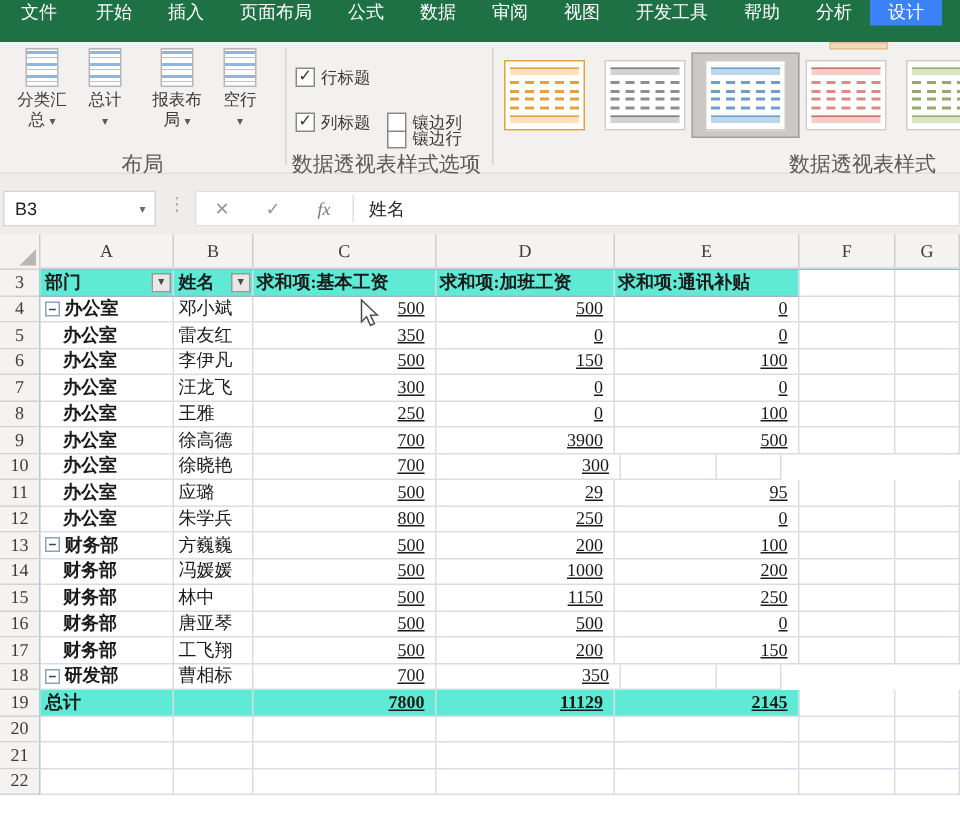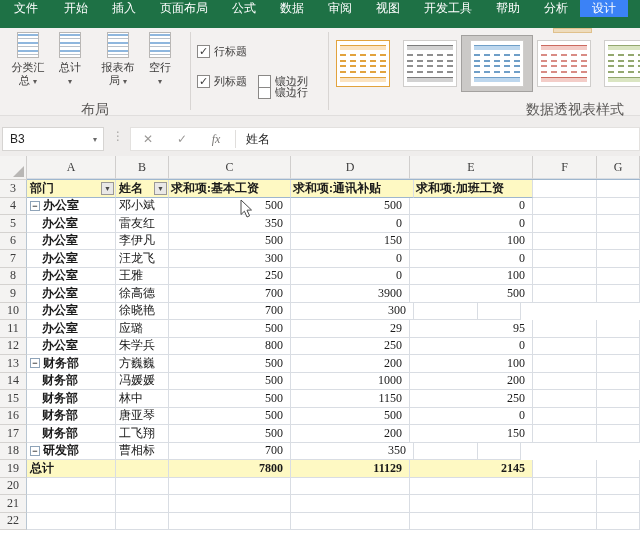--- a/index.html
+++ b/index.html
@@ -79,23 +79,23 @@
   .corner { position:relative; }
   .corner:after { content:""; position:absolute; right:2px; bottom:2px;
     border-left:11px solid transparent; border-bottom:11px solid #b9b7b5; }
   .row { display:flex; height:17.5px; }
   .c { border-right:1px solid #d9dde3; border-bottom:1px solid #d9dde3;
     overflow:hidden; white-space:nowrap; display:flex; align-items:center; }
   .rn { width:27px; background:#f4f3f2; justify-content:center; color:#3c3c3c;
     border-right:1px solid #b9c6d2; border-bottom:1px solid #d4d2d0; }
   .ca { width:89px; } .cb { width:53px; } .cc { width:122px; }
   .cd { width:119px; } .ce { width:123px; } .cf { width:64px; } .cg { width:43px; }
-  .pvh { background:#fef9c3; }
+  .pvh { background:#5eead4; }
   .bold { font-weight:bold; }
-  .num { justify-content:flex-end; padding-right:7px; }
+  .num { justify-content:flex-end; padding-right:7px;text-decoration:underline; }
   .lft { padding-left:2px; }
   .dept { padding-left:3px; }
   .ind { padding-left:15px; }
   .collapse { width:10px; height:10px; border:1px solid #8ea3b8; background:#fff;
     font-size:9px; line-height:8px; text-align:center; color:#444; margin-right:3px;
     font-family:"Liberation Sans","DejaVu Sans",sans-serif; flex:none; }
   .filterbtn { margin-left:auto; width:13px; height:13px; background:#e9e8e7;
     border:1px solid #9a9896; color:#4a4a4a; font-size:7px; line-height:11px;
     text-align:center; flex:none; margin-right:1px;
     font-family:"Liberation Sans","DejaVu Sans",sans-serif; }
@@ -161,20 +161,21 @@
       <span>镶边行</span>
     </div>
     <div class="chk" style="left:197px;top:46px;">
       <span class="box">✓</span>
       <span>列标题</span>
     </div>
     <div class="chk" style="left:258px;top:46px;">
       <span class="box"></span>
       <span>镶边列</span>
     </div>
+    <div class="grouplabel" style="left:190px;width:135px;">数据透视表样式选项</div>
 
     <div class="rdivider" style="left:328px;"></div>
 
     <div class="gal-remnant"></div>
     <div class="thumb t-orange" style="left:336px;">
       <i class="band"></i>
         <i></i>
         <i></i>
         <i></i>
         <i></i>
@@ -249,22 +250,22 @@
       <div class="c rn">3</div>
       <div class="c ca pvh bold dept hdrline">
         <span>部门</span>
         <span class="filterbtn">▼</span>
       </div>
       <div class="c cb pvh bold dept hdrline">
         <span>姓名</span>
         <span class="filterbtn">▼</span>
       </div>
       <div class="c cc pvh bold lft hdrline">求和项:基本工资</div>
+      <div class="c cd pvh bold lft hdrline">求和项:加班工资</div>
       <div class="c ce pvh bold lft hdrline">求和项:通讯补贴</div>
-      <div class="c cd pvh bold lft hdrline">求和项:加班工资</div>
       <div class="c cf"></div>
       <div class="c cg"></div>
     </div>
 
     <div class="row">
       <div class="c rn">4</div>
       <div class="c ca dept bold">
         <span class="collapse">−</span>
         <span>办公室</span>
         </div>

